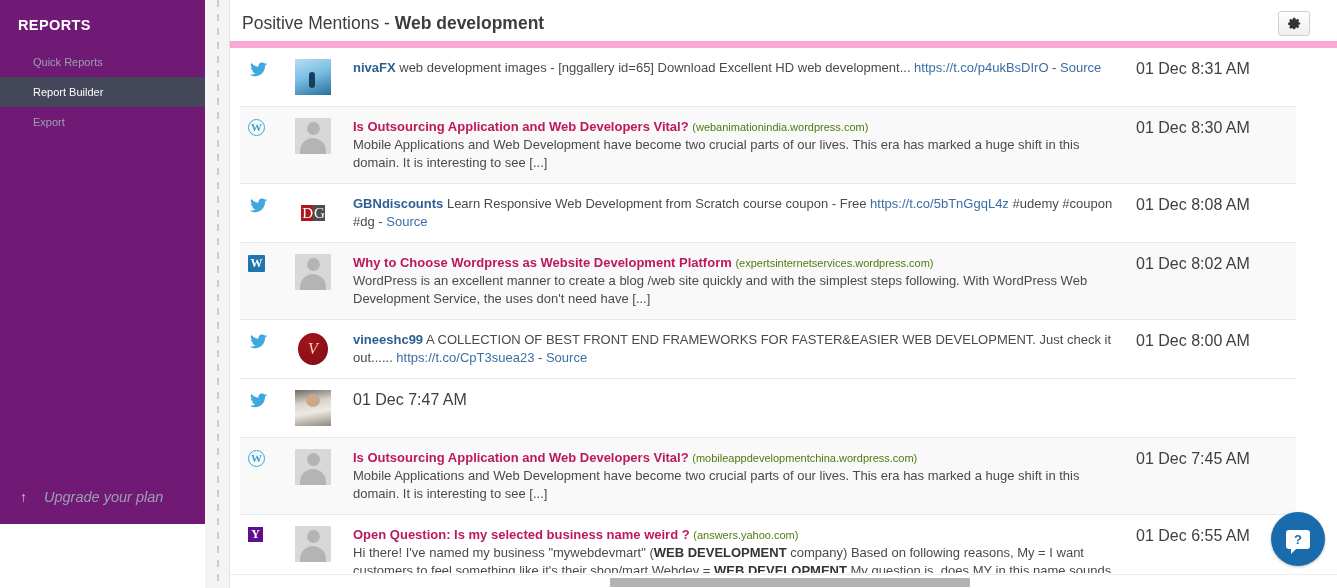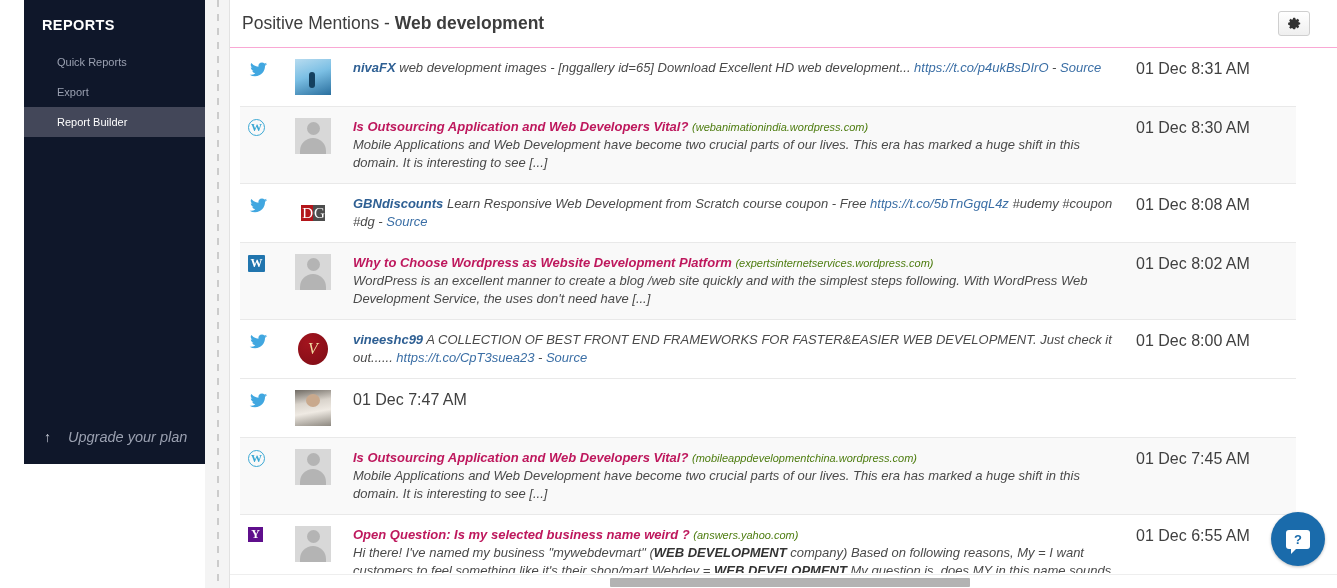--- a/index.html
+++ b/index.html
@@ -10,24 +10,23 @@
     overflow: hidden;
     background: #ffffff;
     font-family: "Liberation Sans", sans-serif;
   }
 
   #app { position: relative; width: 1337px; height: 588px; }
 
   
   .sidebar {
     position: absolute; left: 0; top: 0;
-    width: 205px; height: 464px;
-    background: #0f172a;
+    width: 205px; height: 524px;
+    background: #701a75;
     color: #fff;
-    margin-left: 24px;
   }
   .sidebar-title {
     font-size: 14.5px;
     font-weight: bold;
     letter-spacing: 0.4px;
     color: #ffffff;
     padding: 17px 0 0 18px;
   }
   .nav { margin-top: 14px; }
   .nav-item {
@@ -92,21 +91,21 @@
     left: 230px; top: 0;
     width: 1107px; height: 588px;
     background: #ffffff;
     overflow: hidden;
   }
 
   .panel-header {
     position: relative;
     height: 48px;
     background: #ffffff;
-    border-bottom: 1px solid #f9a8d4;
+    border-bottom: 7px solid #f9a8d4;
   }
   .panel-title {
     position: absolute;
     left: 12px; top: 13px;
     font-size: 17.5px;
     color: #3d3d3d;
     white-space: nowrap;
   }
   .panel-title b { font-weight: bold; }
   .gear-btn {
@@ -148,21 +147,20 @@
     width: 67px;
     flex: 0 0 67px;
     padding-left: 9px;
   }
   .col-body {
     flex: 1 1 auto;
     padding-right: 14px;
     font-size: 13px;
     line-height: 18px;
     color: #4c4c4c;
-    font-style: italic;
   }
   .col-date {
     width: 160px;
     flex: 0 0 160px;
     font-size: 16px;
     color: #404040;
     padding-top: 1px;
     white-space: nowrap;
   }
 
@@ -337,25 +335,25 @@
 <body>
 
 <div id="app">
 
   <div class="sidebar">
     <div class="sidebar-title">REPORTS</div>
     <div class="nav">
       <div class="nav-item">
         <span>Quick Reports</span>
       </div>
+      <div class="nav-item active">
+        <span>Report Builder</span>
+      </div>
       <div class="nav-item">
         <span>Export</span>
-      </div>
-      <div class="nav-item active">
-        <span>Report Builder</span>
       </div>
     </div>
     <div class="upgrade">
       <span class="up-arrow">↑</span><span>Upgrade your plan</span>
     </div>
   </div>
 
   <div class="gutter">
     <div class="dash"></div>
   </div>

